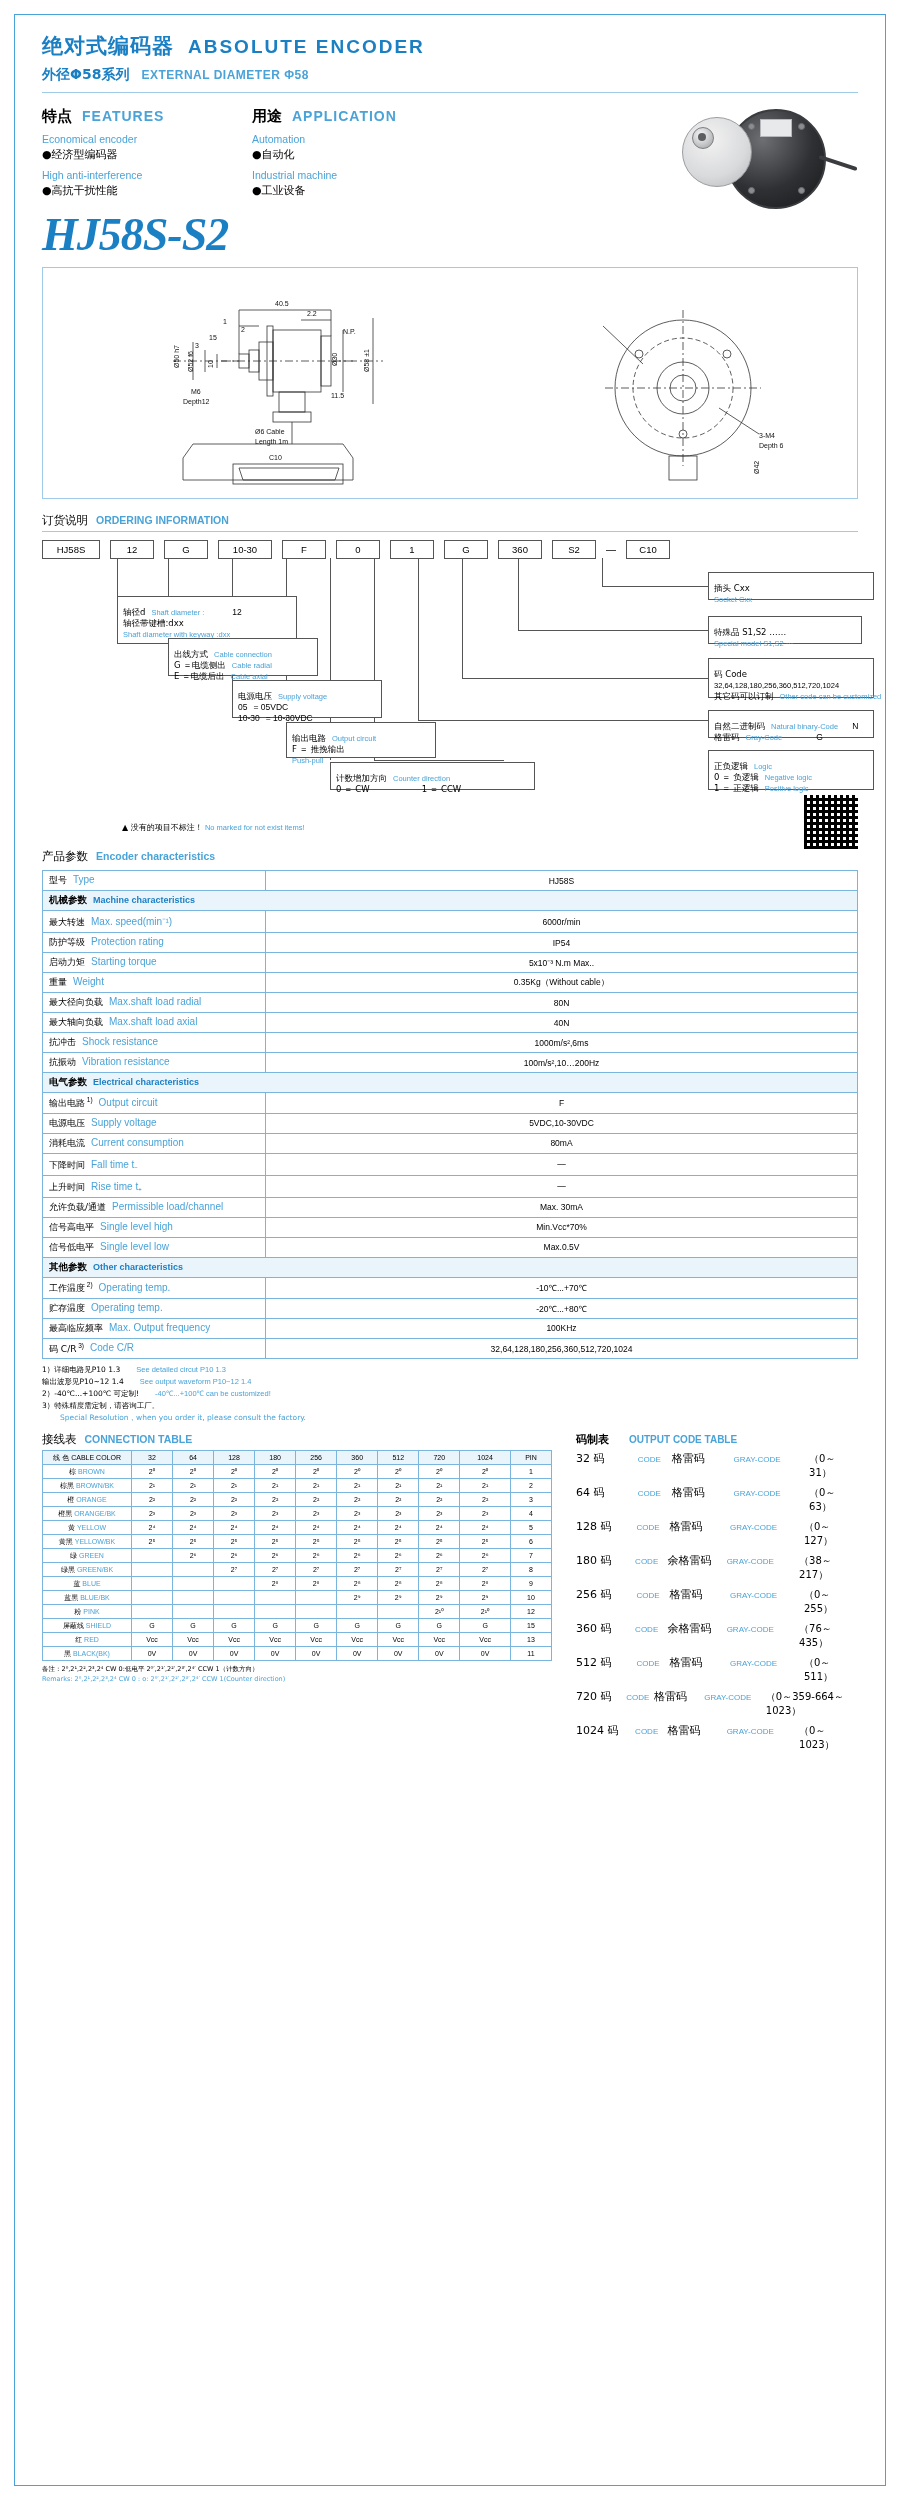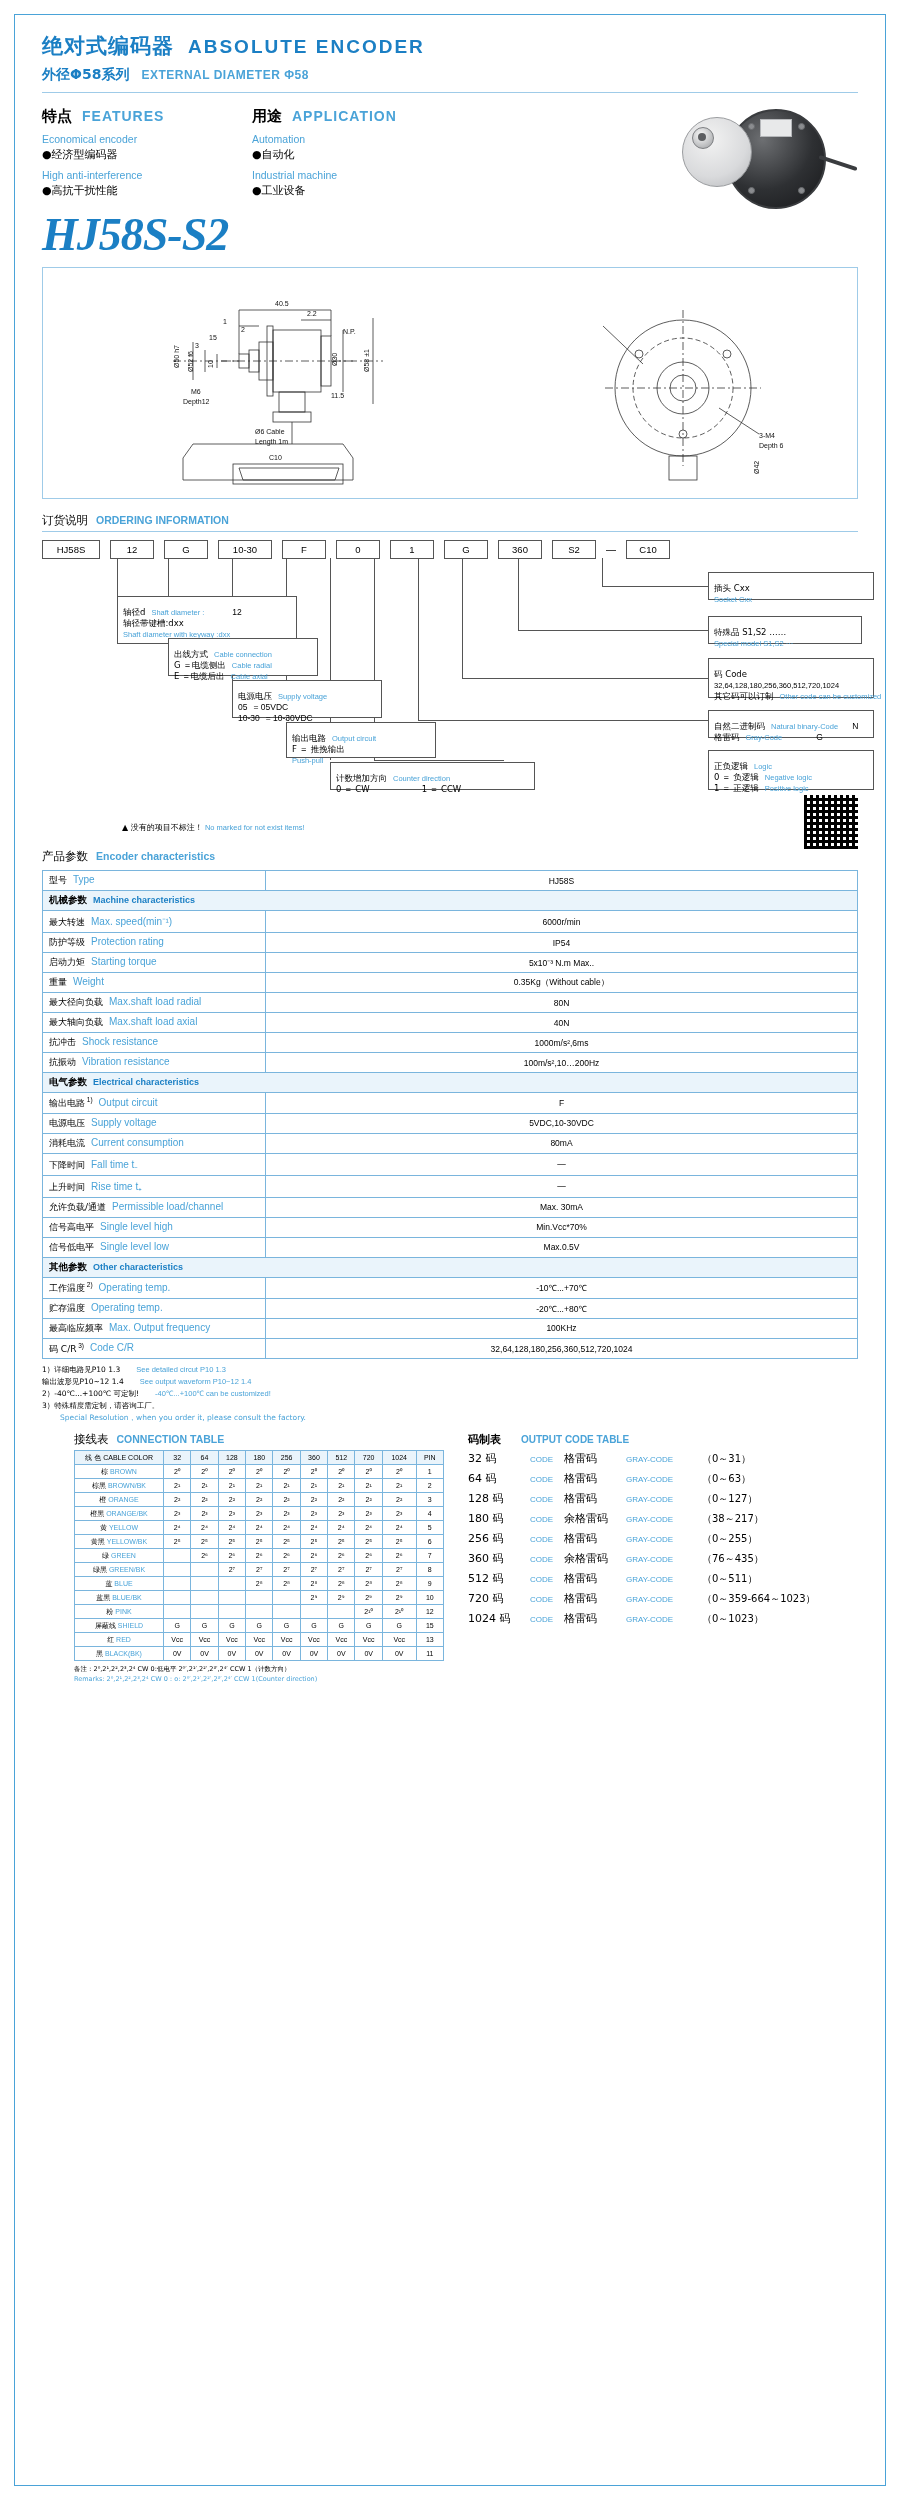--- a/index.html
+++ b/index.html
@@ -525,21 +525,21 @@
       <span class="e" style="margin-left:14px">See detailed circut P10  1.3</span></div>
     <div><span class="cn">输出波形见P10~12  1.4</span>
       <span class="e" style="margin-left:14px">See output waveform P10~12  1.4</span></div>
     <div><span class="cn">2）-40℃...+100℃ 可定制!</span>
       <span class="e" style="margin-left:14px">-40℃...+100℃  can be customized!</span></div>
     <div><span class="cn">3）特殊精度需定制，请咨询工厂。</span></div>
     <div style="margin-left:18px;"><span class="e cn">Special Resolution，when you order it, please consult the factory.</span></div>
   </div>
 
   <div style="display:flex;margin:8px 14px 0 14px;gap:10px;align-items:flex-start;">
-    <div style="width:370px;margin-left:32px;">
+    <div style="width:510px;">
       <div class="sect" style="margin:0 0 3px 0;">
         <span class="cn c">接线表</span>
         <span class="e">CONNECTION TABLE</span>
       </div>
       <table class="conn">
         <thead>
             <tr id="conn-head">
               <th class="cc"><span class="cn2 cn">线 色</span> <span class="en2">CABLE COLOR</span></th>
               <th>32</th>
               <th>64</th>

